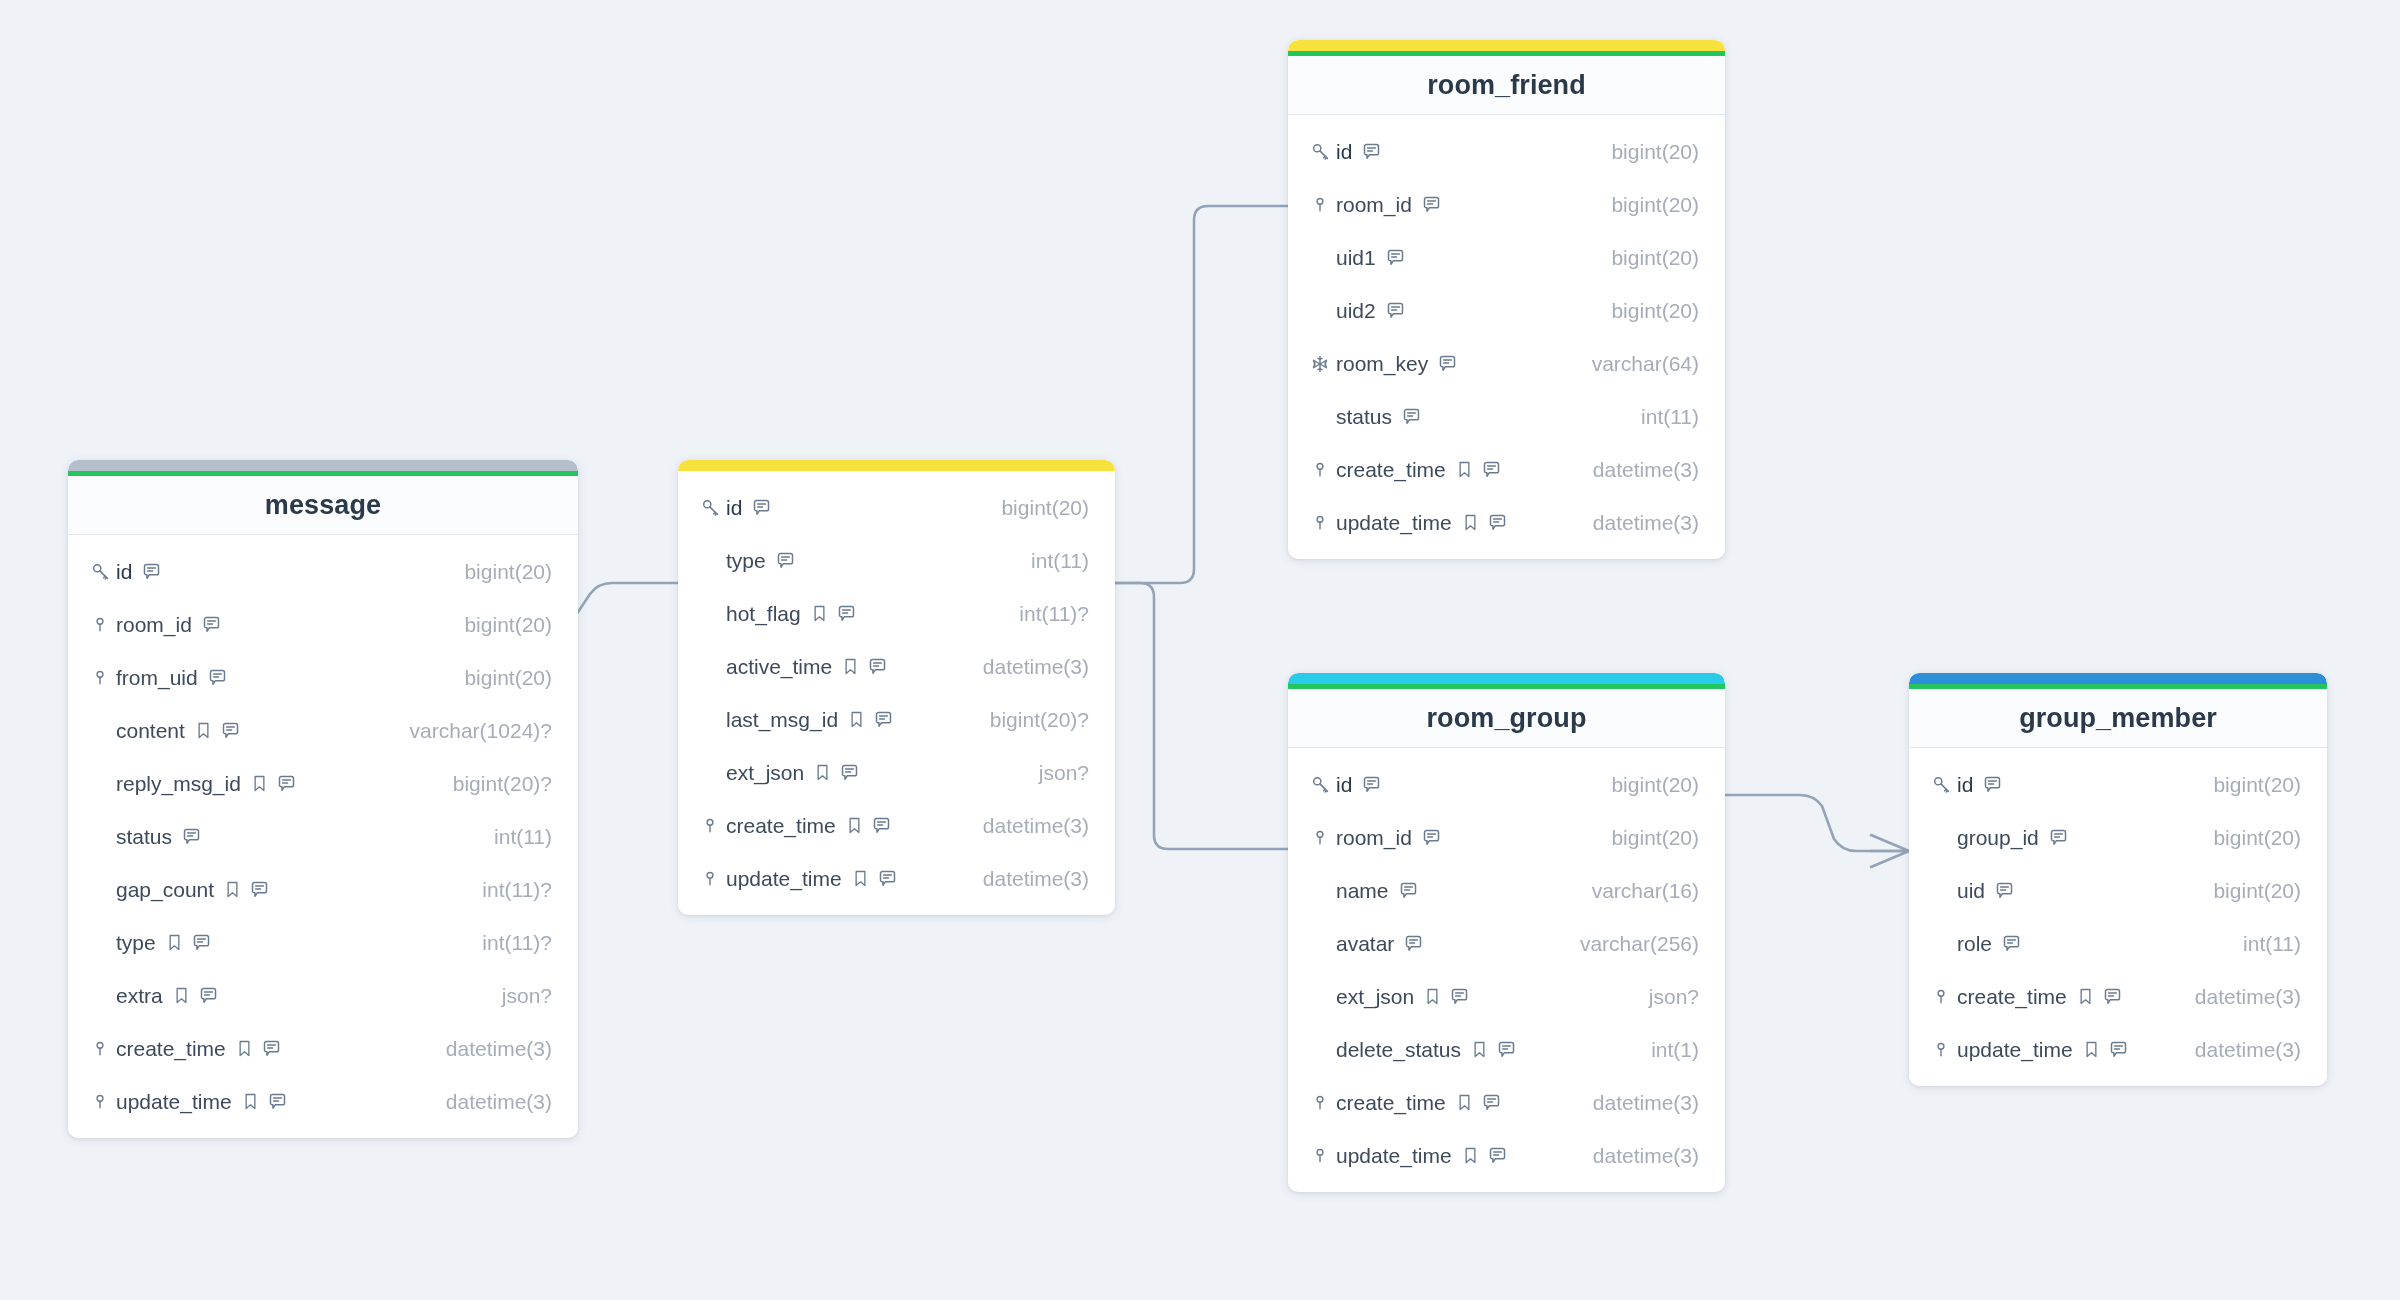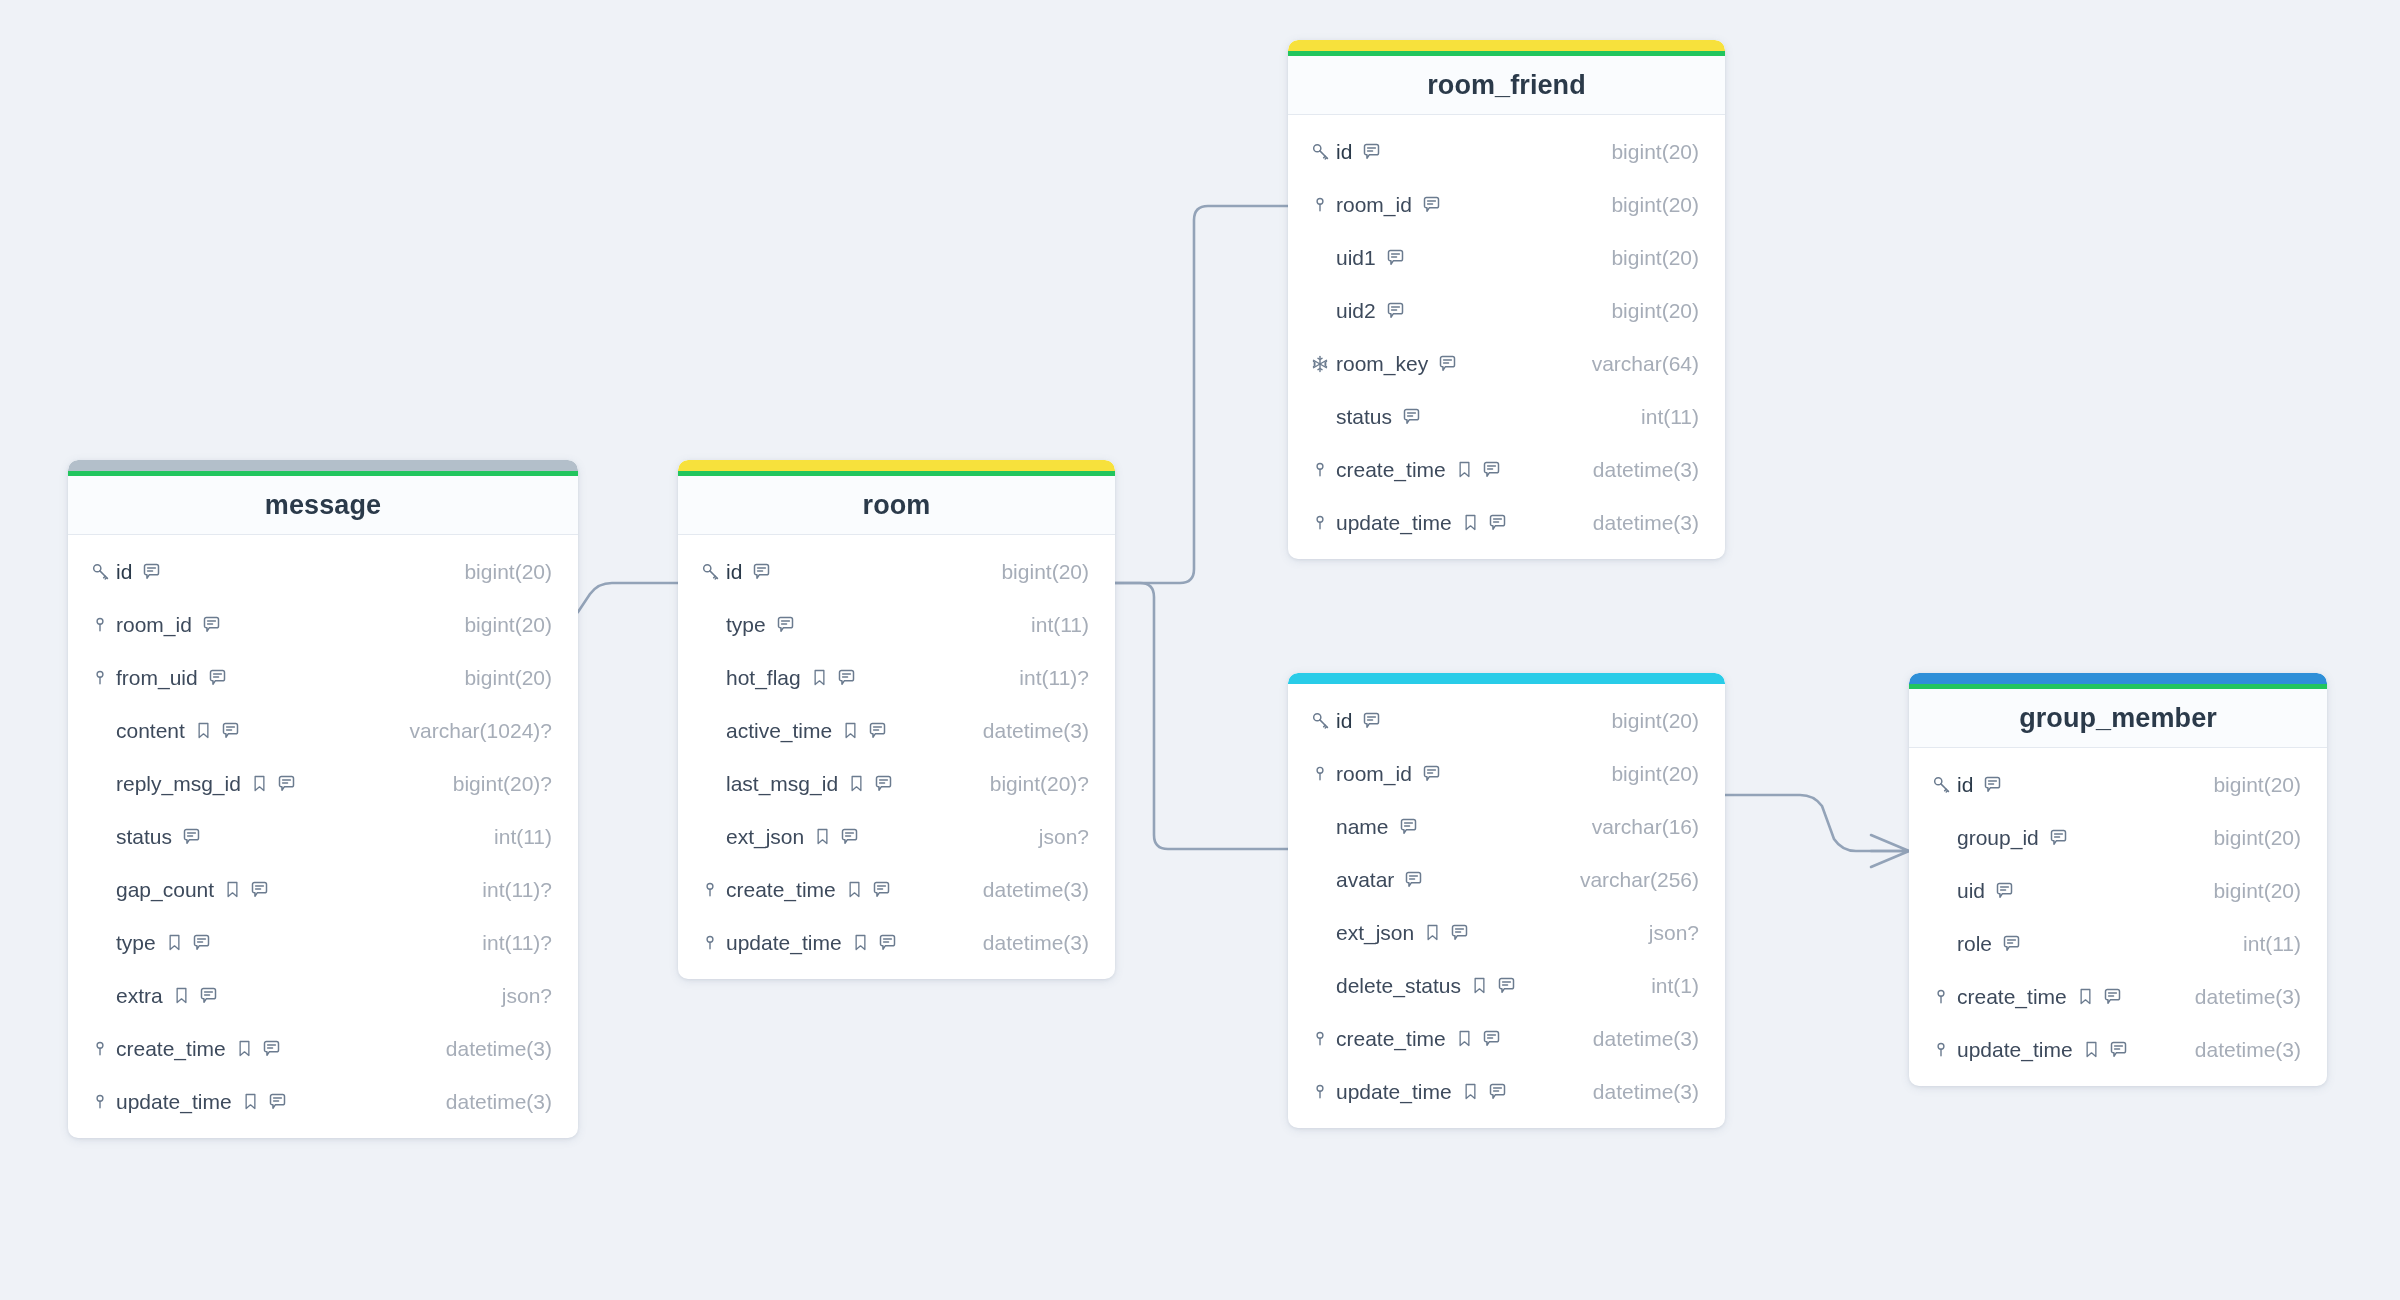--- a/index.html
+++ b/index.html
@@ -358,23 +358,20 @@
                   <path d="M7.6 11.4 h5.6"></path>
                 </svg>
               </span>
             </span>
             <span class="field-type">datetime(3)</span>
           </div>
         </div>
       </div>
       <div class="table-card" style="left: 678px; top: 460px; width: 437px;">
         <div class="accent-bar" style="background:#f7e13c"></div>
-        <div class="table-header">
-          <span class="table-title">room</span>
-        </div>
         <div class="fields">
           <div class="field-row">
             <span class="key-slot">
               <span class="ico">
                 <svg width="21" height="21" viewBox="0 0 24 24" fill="none" stroke="#6b7b8f" stroke-width="1.7" stroke-linecap="round" stroke-linejoin="round">
                   <circle cx="8.3" cy="8.3" r="4.1"></circle>
                   <path d="M11.3 11.3 L20 20"></path>
                   <path d="M17.4 17.4 L15.6 19.2"></path>
                   <path d="M19 19 L17.4 20.6"></path>
                 </svg>
@@ -705,20 +702,23 @@
                   <path d="M7.6 11.4 h5.6"></path>
                 </svg>
               </span>
             </span>
             <span class="field-type">datetime(3)</span>
           </div>
         </div>
       </div>
       <div class="table-card" style="left: 1288px; top: 673px; width: 437px;">
         <div class="accent-bar" style="background:#29cce8"></div>
+        <div class="table-header">
+          <span class="table-title">room_group</span>
+        </div>
         <div class="fields">
           <div class="field-row">
             <span class="key-slot">
               <span class="ico">
                 <svg width="21" height="21" viewBox="0 0 24 24" fill="none" stroke="#6b7b8f" stroke-width="1.7" stroke-linecap="round" stroke-linejoin="round">
                   <circle cx="8.3" cy="8.3" r="4.1"></circle>
                   <path d="M11.3 11.3 L20 20"></path>
                   <path d="M17.4 17.4 L15.6 19.2"></path>
                   <path d="M19 19 L17.4 20.6"></path>
                 </svg>

